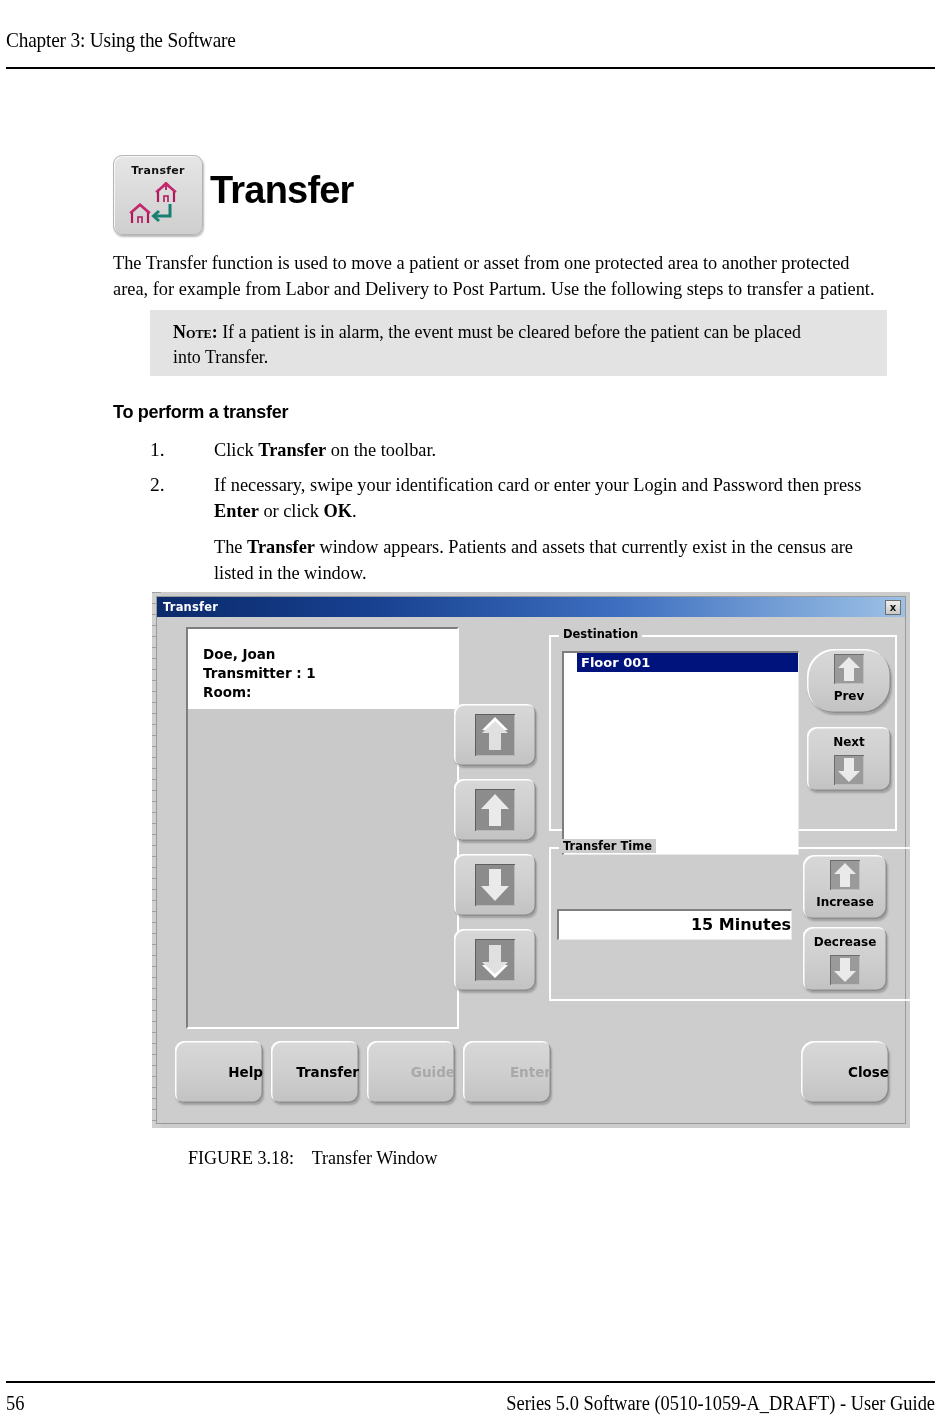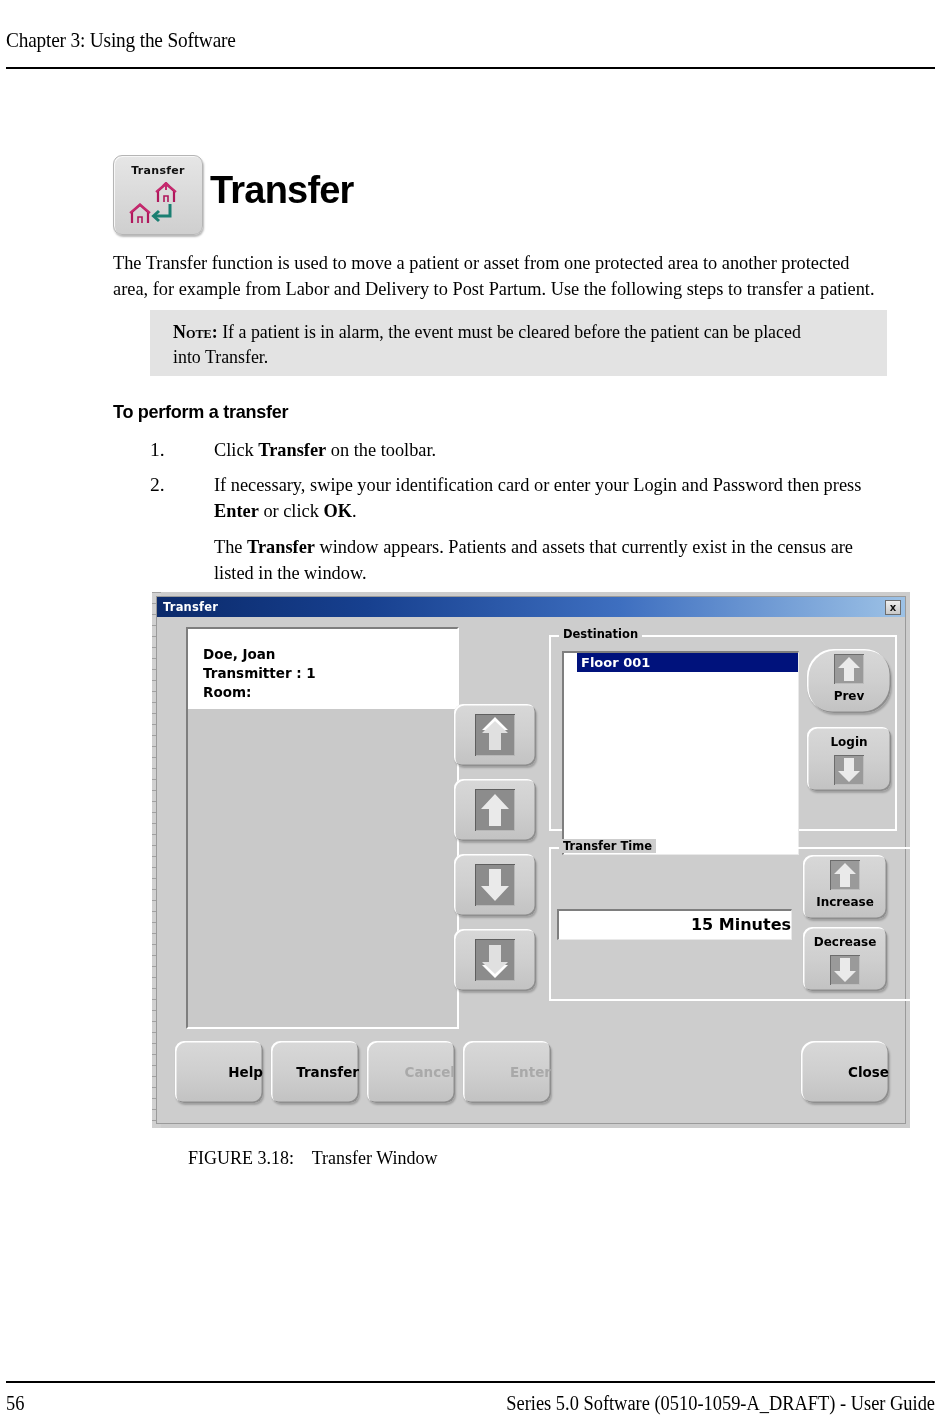--- a/index.html
+++ b/index.html
@@ -468,21 +468,21 @@
     border-right: 1px solid #e9e9e9;
     border-bottom: 1px solid #e9e9e9;
     box-sizing: border-box;
     line-height: 28px;
     text-align: right;
     font-family: "DejaVu Sans", sans-serif;
     font-size: 16px;
     font-weight: bold;
     color: #000;
   }
-  #increase-button { left: 252px; top: 6px; }
+  #increase-button { left: 252px; top: 6px; border-radius: 11px; }
   #increase-button .sidebtn-arrow { top: 5px; }
   #increase-button .sidebtn-label { top: 40px; }
   #decrease-button { left: 252px; top: 78px; }
   #decrease-button .sidebtn-label { top: 8px; }
   #decrease-button .sidebtn-arrow { top: 28px; }
 
   
   .actbtn {
     position: absolute;
     top: 424px;
@@ -620,21 +620,21 @@
           <div class="btn3d sidebtn" id="prev-button">
             <div class="sidebtn-arrow">
               <svg viewBox="0 0 30 30" width="30" height="30">
                 <path d="M15 3 L26 14 L20 14 L20 27 L10 27 L10 14 L4 14 Z" fill="#eaeaea"></path>
               </svg>
             </div>
             <div class="sidebtn-label">Prev</div>
           </div>
 
           <div class="btn3d sidebtn" id="next-button">
-            <div class="sidebtn-label">Login</div>
+            <div class="sidebtn-label">Next</div>
             <div class="sidebtn-arrow">
               <svg viewBox="0 0 30 30" width="30" height="30">
                 <path d="M15 27 L4 16 L10 16 L10 3 L20 3 L20 16 L26 16 Z" fill="#eaeaea"></path>
               </svg>
             </div>
           </div>
         </div>
 
         <div class="group" id="time-group">
           <div class="group-label">Transfer Time</div>
@@ -655,21 +655,21 @@
             <div class="sidebtn-arrow">
               <svg viewBox="0 0 30 30" width="30" height="30">
                 <path d="M15 27 L4 16 L10 16 L10 3 L20 3 L20 16 L26 16 Z" fill="#eaeaea"></path>
               </svg>
             </div>
           </div>
         </div>
 
         <div class="btn3d actbtn" id="help-button">Help</div>
         <div class="btn3d actbtn" id="transfer-button">Transfer</div>
-        <div class="btn3d actbtn disabled" id="cancel-button">Cancel</div>
+        <div class="btn3d actbtn disabled" id="cancel-button">Guide</div>
         <div class="btn3d actbtn disabled" id="extend-button">Enter</div>
         <div class="btn3d actbtn" id="close-button">Close</div>
 
       </div>
     </div>
   </div>
 
   <div class="fig-caption">FIGURE 3.18:    Transfer Window</div>
 
   <div class="footer-rule"></div>

